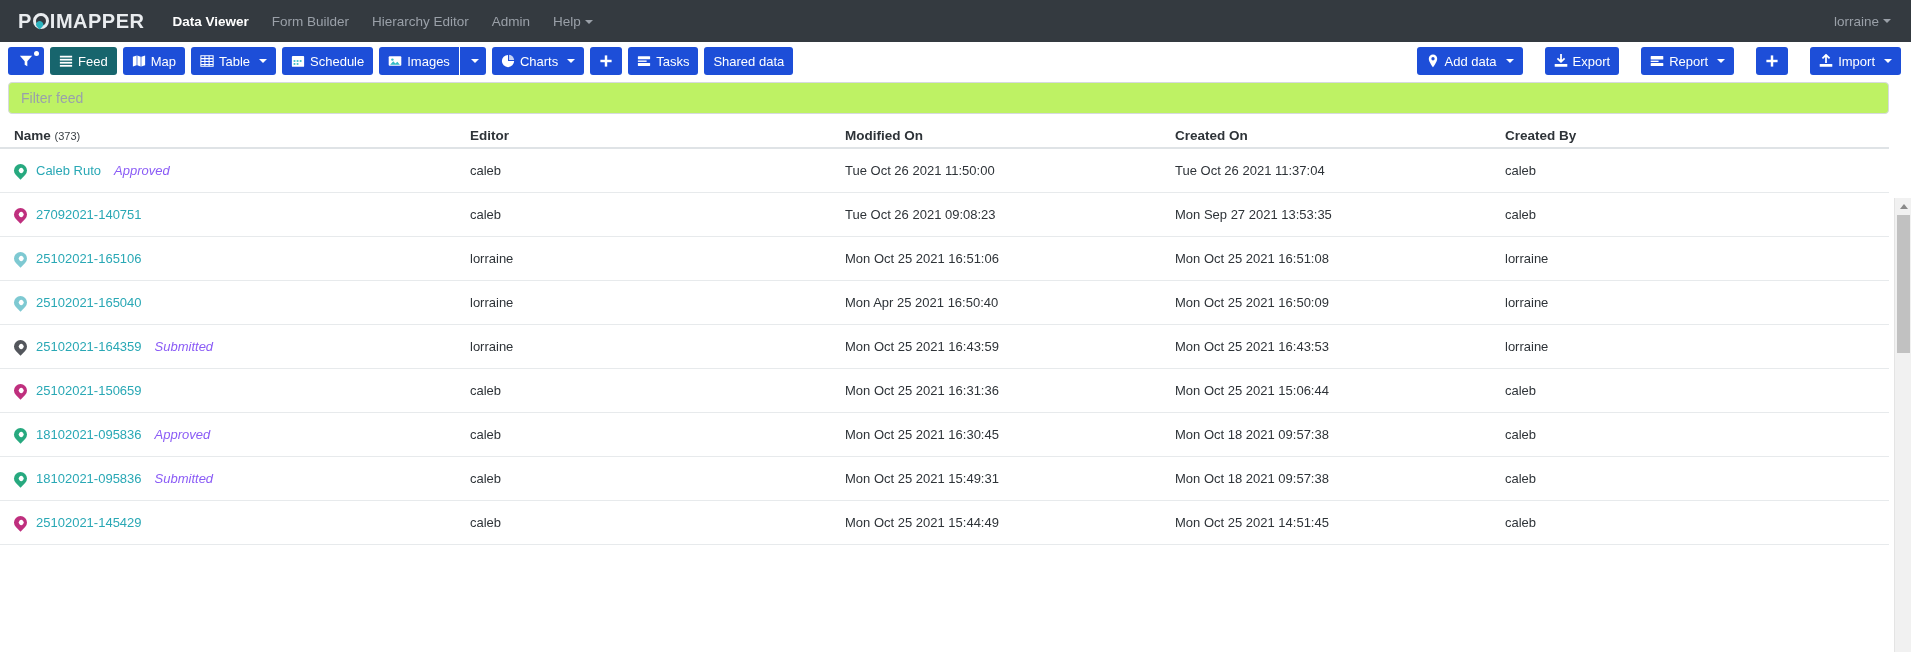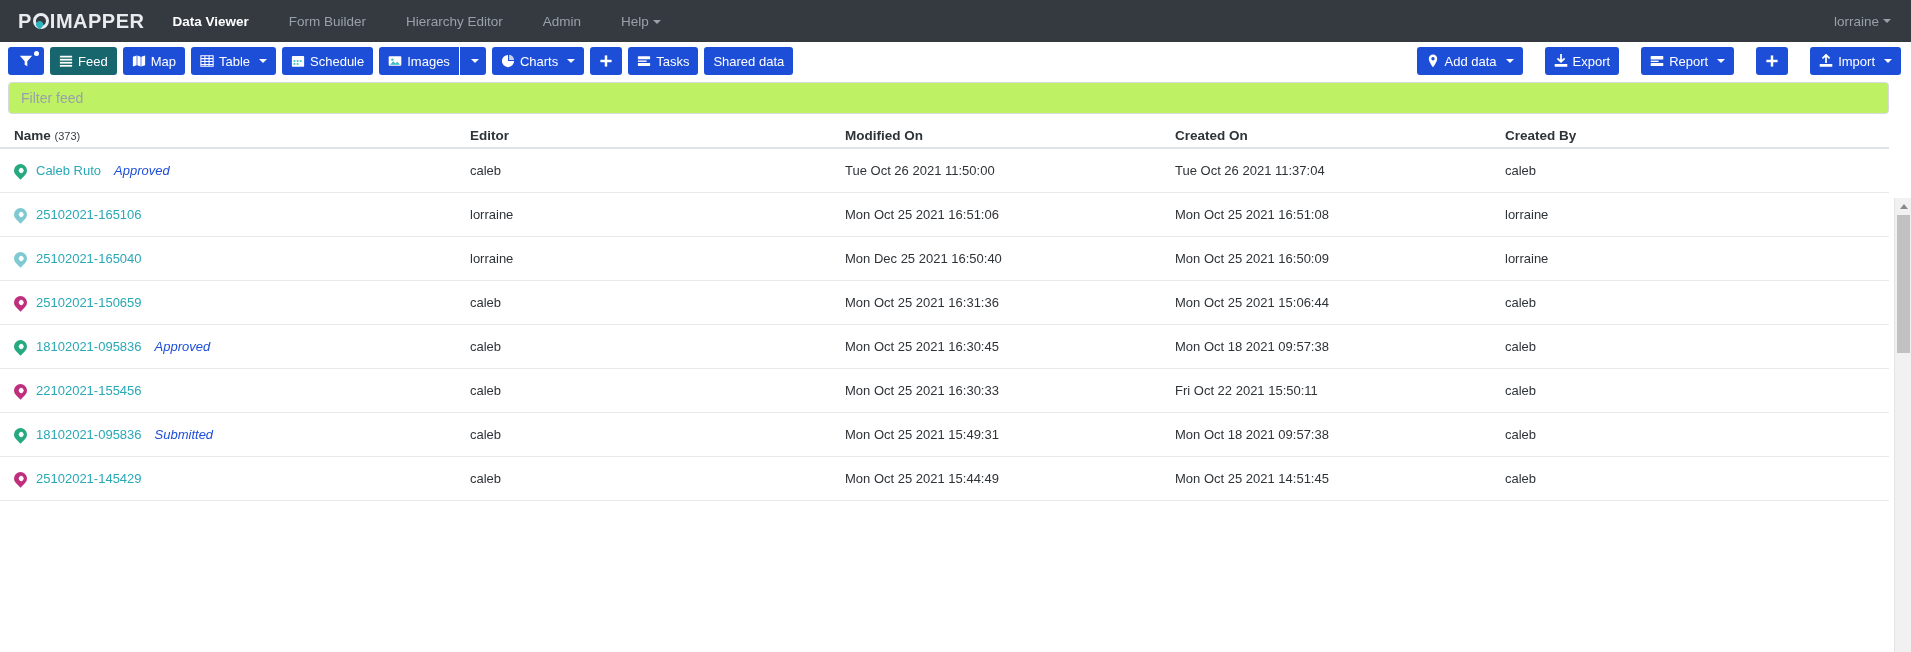--- a/index.html
+++ b/index.html
@@ -42,21 +42,21 @@
   }
   .brand .logo-pin {
     position: absolute;
     left: 50%; top: 50%;
     transform: translate(-50%, -48%);
     width: 7px; height: 7px;
     background: #2bb3bf;
     border-radius: 50% 50% 50% 0;
     rotate: -45deg;
   }
-  .nav-links { display: flex; align-items: center; gap: 40px; }
+  .nav-links { display: flex; align-items: center; gap: 23px; }
   .nav-link {
     font-size: 13.5px;
     color: #9aa0a8;
     text-decoration: none;
     cursor: pointer;
     white-space: nowrap;
   }
   .nav-link.active { color: #ffffff; font-weight: bold; }
   .caret {
     display: inline-block;
@@ -199,21 +199,21 @@
     border-radius: 50%;
   }
   .name-link {
     color: #29a8b5;
     text-decoration: none;
     font-size: 13px;
     cursor: pointer;
   }
   .status {
     font-style: italic;
-    color: #1d4ed8;
+    color: #8b5cf6;
     font-size: 13px;
     margin-left: 4px;
   }
 
   
   .vscroll {
     position: absolute;
     top: 84px; right: 0;
     width: 17px;
     height: 568px;
@@ -444,20 +444,34 @@
             </div>
           </td>
           <td class="col-editor">caleb</td>
           <td class="col-mod">Tue Oct 26 2021 11:50:00</td>
           <td class="col-crt">Tue Oct 26 2021 11:37:04</td>
           <td class="col-by">caleb</td>
         </tr>
         <tr>
           <td class="col-name">
             <div class="name-cell">
+              <span class="pin" style="color: rgb(191, 47, 126);">
+                <i></i>
+              </span>
+              <a class="name-link">27092021-140751</a>
+            </div>
+          </td>
+          <td class="col-editor">caleb</td>
+          <td class="col-mod">Tue Oct 26 2021 09:08:23</td>
+          <td class="col-crt">Mon Sep 27 2021 13:53:35</td>
+          <td class="col-by">caleb</td>
+        </tr>
+        <tr>
+          <td class="col-name">
+            <div class="name-cell">
               <span class="pin" style="color: rgb(126, 201, 210);">
                 <i></i>
               </span>
               <a class="name-link">25102021-165106</a>
             </div>
           </td>
           <td class="col-editor">lorraine</td>
           <td class="col-mod">Mon Oct 25 2021 16:51:06</td>
           <td class="col-crt">Mon Oct 25 2021 16:51:08</td>
           <td class="col-by">lorraine</td>
@@ -465,22 +479,37 @@
         <tr>
           <td class="col-name">
             <div class="name-cell">
               <span class="pin" style="color: rgb(126, 201, 210);">
                 <i></i>
               </span>
               <a class="name-link">25102021-165040</a>
             </div>
           </td>
           <td class="col-editor">lorraine</td>
-          <td class="col-mod">Mon Dec 25 2021 16:50:40</td>
+          <td class="col-mod">Mon Apr 25 2021 16:50:40</td>
           <td class="col-crt">Mon Oct 25 2021 16:50:09</td>
+          <td class="col-by">lorraine</td>
+        </tr>
+        <tr>
+          <td class="col-name">
+            <div class="name-cell">
+              <span class="pin" style="color: rgb(83, 86, 92);">
+                <i></i>
+              </span>
+              <a class="name-link">25102021-164359</a>
+              <span class="status">Submitted</span>
+            </div>
+          </td>
+          <td class="col-editor">lorraine</td>
+          <td class="col-mod">Mon Oct 25 2021 16:43:59</td>
+          <td class="col-crt">Mon Oct 25 2021 16:43:53</td>
           <td class="col-by">lorraine</td>
         </tr>
         <tr>
           <td class="col-name">
             <div class="name-cell">
               <span class="pin" style="color: rgb(191, 47, 126);">
                 <i></i>
               </span>
               <a class="name-link">25102021-150659</a>
             </div>
@@ -496,34 +525,20 @@
               <span class="pin" style="color: rgb(39, 169, 127);">
                 <i></i>
               </span>
               <a class="name-link">18102021-095836</a>
               <span class="status">Approved</span>
             </div>
           </td>
           <td class="col-editor">caleb</td>
           <td class="col-mod">Mon Oct 25 2021 16:30:45</td>
           <td class="col-crt">Mon Oct 18 2021 09:57:38</td>
-          <td class="col-by">caleb</td>
-        </tr>
-        <tr>
-          <td class="col-name">
-            <div class="name-cell">
-              <span class="pin" style="color: rgb(191, 47, 126);">
-                <i></i>
-              </span>
-              <a class="name-link">22102021-155456</a>
-            </div>
-          </td>
-          <td class="col-editor">caleb</td>
-          <td class="col-mod">Mon Oct 25 2021 16:30:33</td>
-          <td class="col-crt">Fri Oct 22 2021 15:50:11</td>
           <td class="col-by">caleb</td>
         </tr>
         <tr>
           <td class="col-name">
             <div class="name-cell">
               <span class="pin" style="color: rgb(39, 169, 127);">
                 <i></i>
               </span>
               <a class="name-link">18102021-095836</a>
               <span class="status">Submitted</span>

